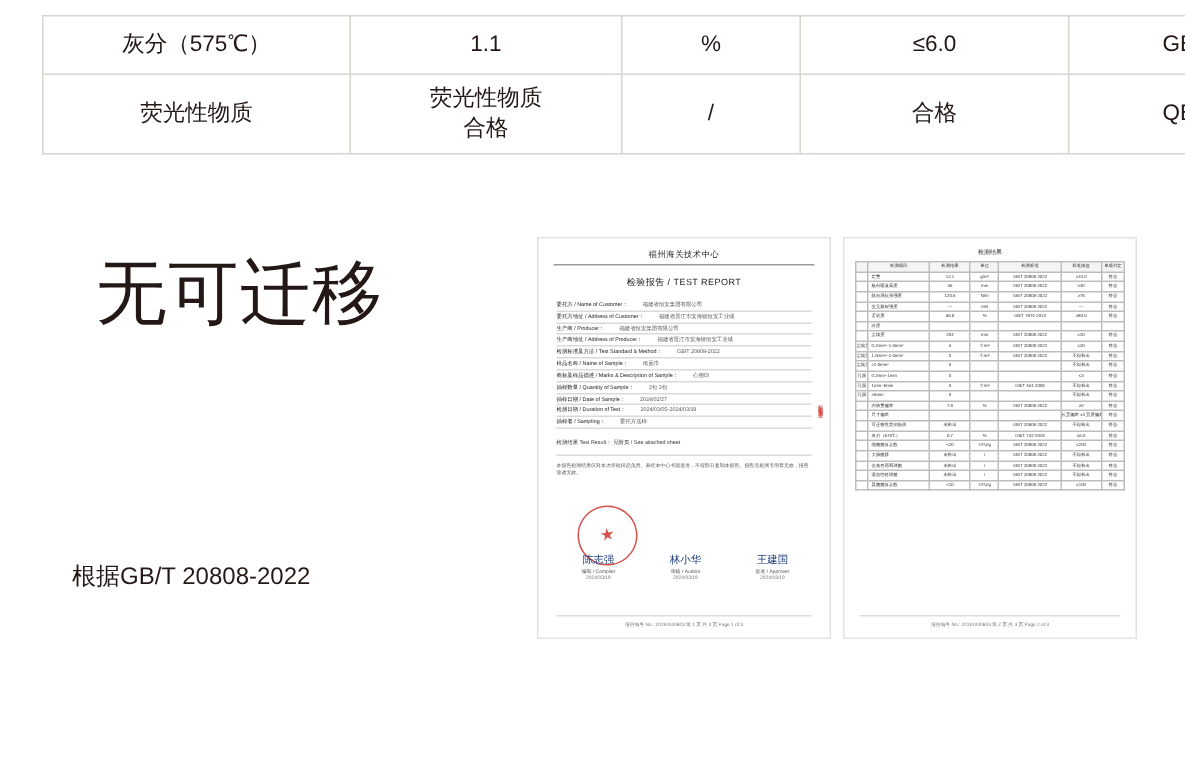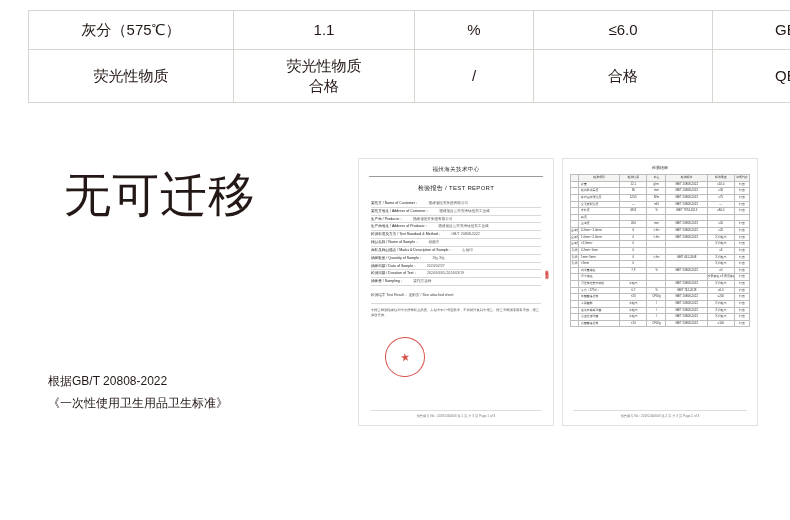--- a/index.html
+++ b/index.html
@@ -61,21 +61,21 @@
     color: #231815;
     font-weight: 400;
     margin-left: 18px;
   }
   .headline .l2 { padding-left: 6px; }
 
   .sub-note {
     position: absolute;
     left: 48px;
     top: 370px;
-    font-size: 12px;
+    font-size: 16px;
     line-height: 1.85;
     color: #231815;
   }
 
   
   .report {
     position: absolute;
     background: #ffffff;
     border: 1px solid #e3e1de;
     box-sizing: border-box;
@@ -279,21 +279,20 @@
     </tr>
   </tbody>
     </table>
 
   <div class="headline">
     <div class="l1">无可迁移</div>
   </div>
 
   <div class="sub-note">
     <div>根据GB/T 20808-2022</div>
-    <div>《一次性使用卫生用品卫生标准》</div>
   </div>
 
   <div class="report report-1">
     <div class="rpt-head">
       <div class="org">福州海关技术中心</div>
       <div class="rule"></div>
     </div>
     <div class="rpt-title">检验报告 / TEST REPORT</div>
 
     <div class="rpt-fields">
@@ -314,20 +313,37 @@
       <span>检测结果 Test Result：</span>
       <span>见附页 / See attached sheet</span>
     </div>
 
     <div class="rpt-paragraph">本报告检测结果仅对本次所检样品负责。未经本中心书面批准，不得部分复制本报告。报告无检测专用章无效，报告涂改无效。</div>
 
     <div class="stamp">
       <span class="star">★</span>
     </div>
 
+    <div class="sig-row">
+      <div class="sig">
+        <span class="name">陈志强</span>
+        <span class="role">编制 / Compiler</span>
+        <span class="date">2024/03/19</span>
+      </div>
+      <div class="sig">
+        <span class="name">林小华</span>
+        <span class="role">审核 / Auditor</span>
+        <span class="date">2024/03/19</span>
+      </div>
+      <div class="sig">
+        <span class="name">王建国</span>
+        <span class="role">批准 / Approver</span>
+        <span class="date">2024/03/19</span>
+      </div>
+    </div>
 
     <div class="side-mark">检验检测专用章</div>
     <div class="rpt-foot">报告编号 No.: 20192440603  第 1 页 共 3 页    Page 1 of 3</div>
   </div>
 
   <div class="report report-2">
     <div class="rpt2-head">
       <div>检测结果</div>
     </div>
     <table class="rpt2-table">

